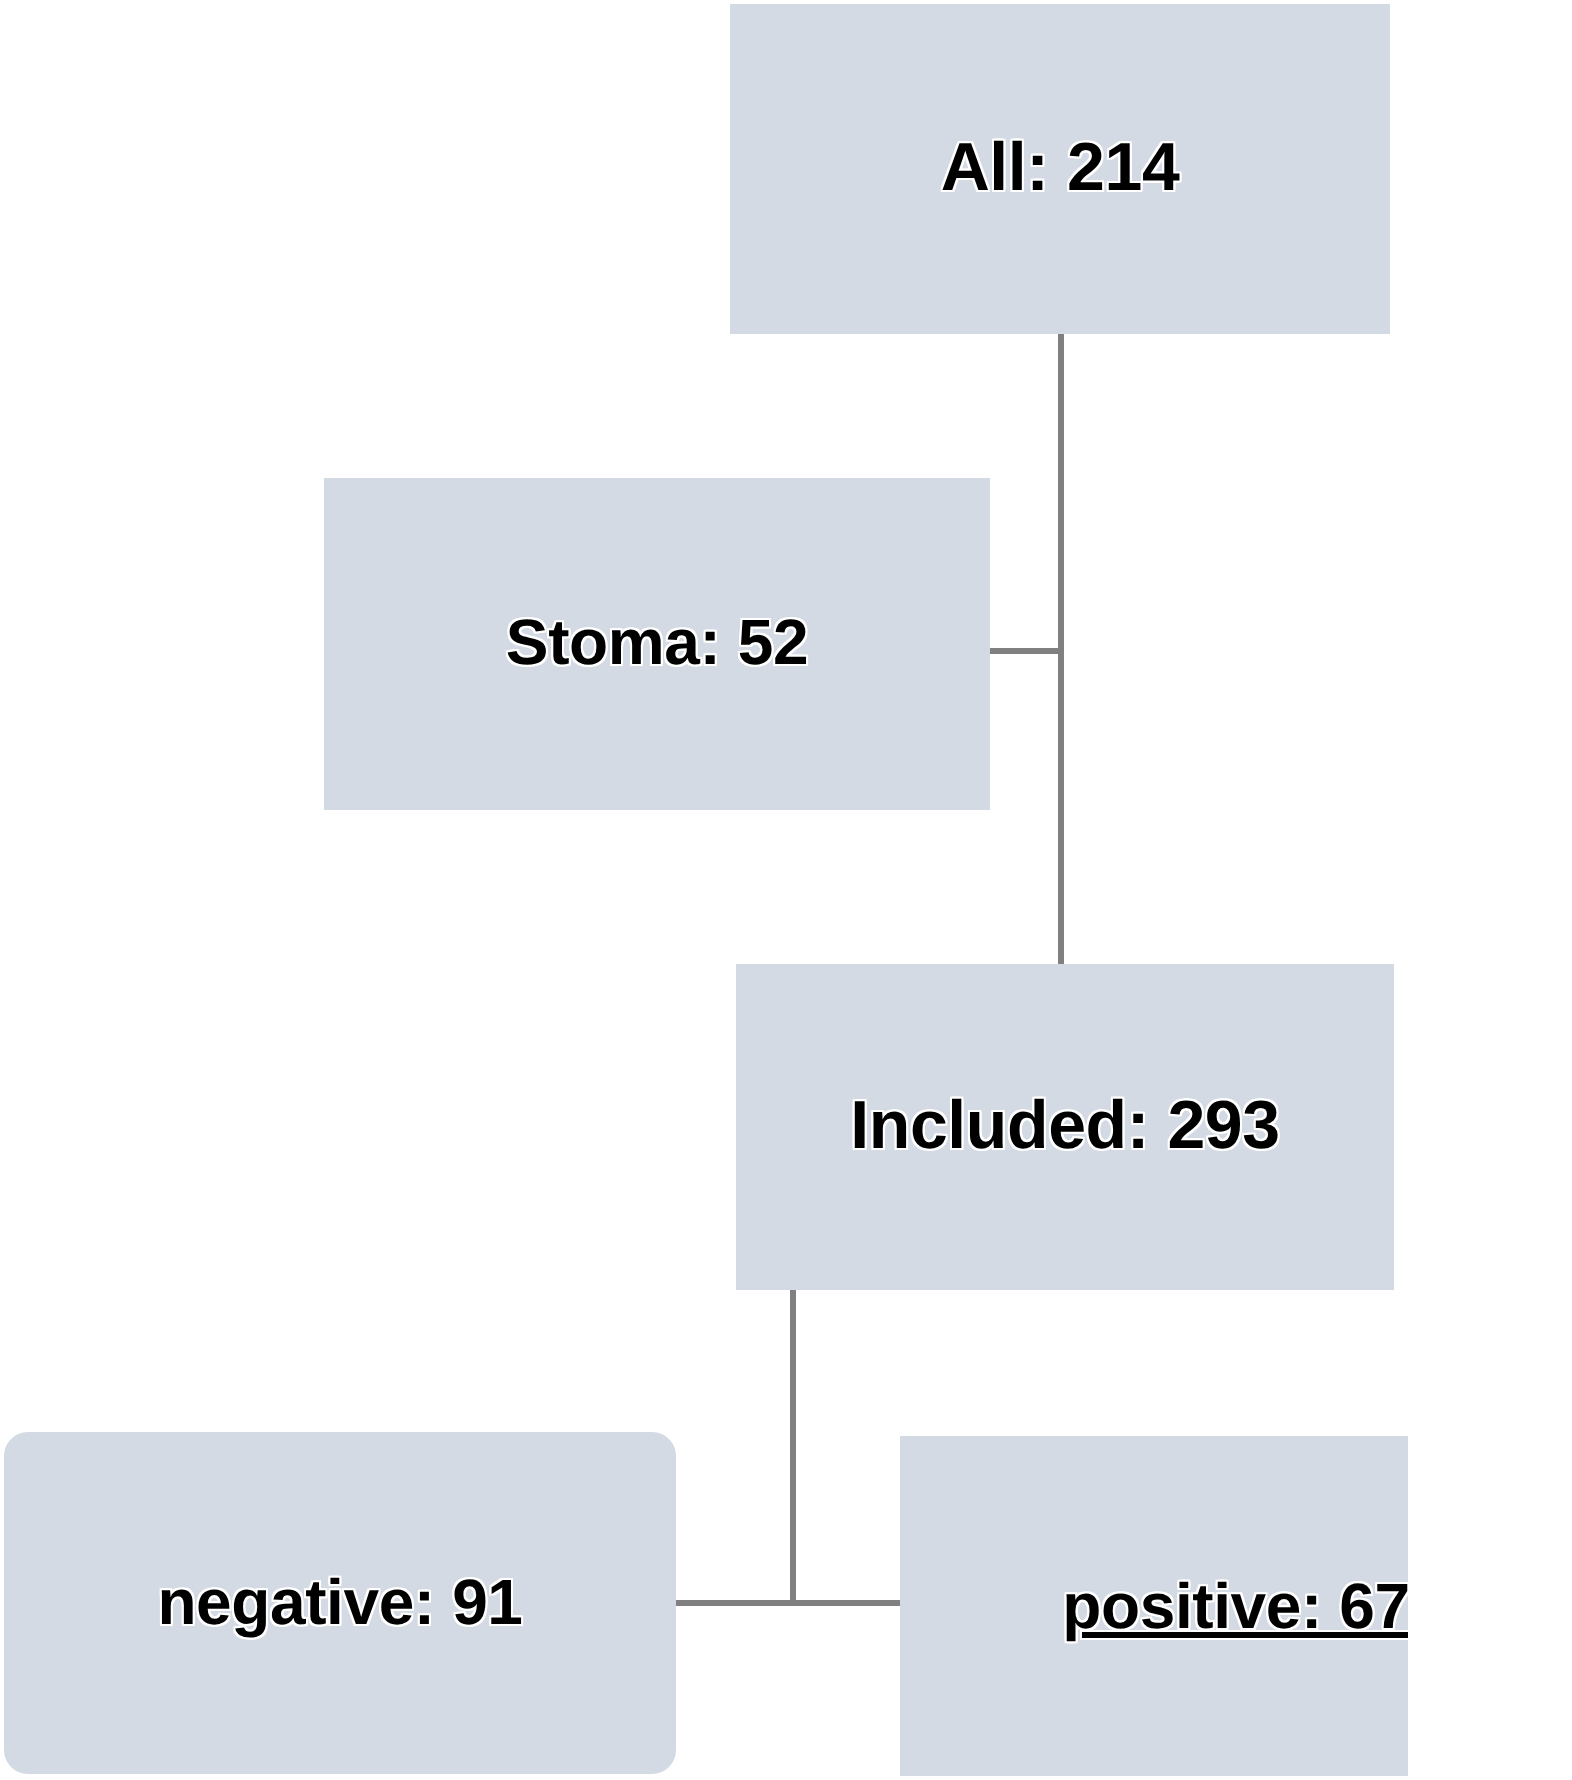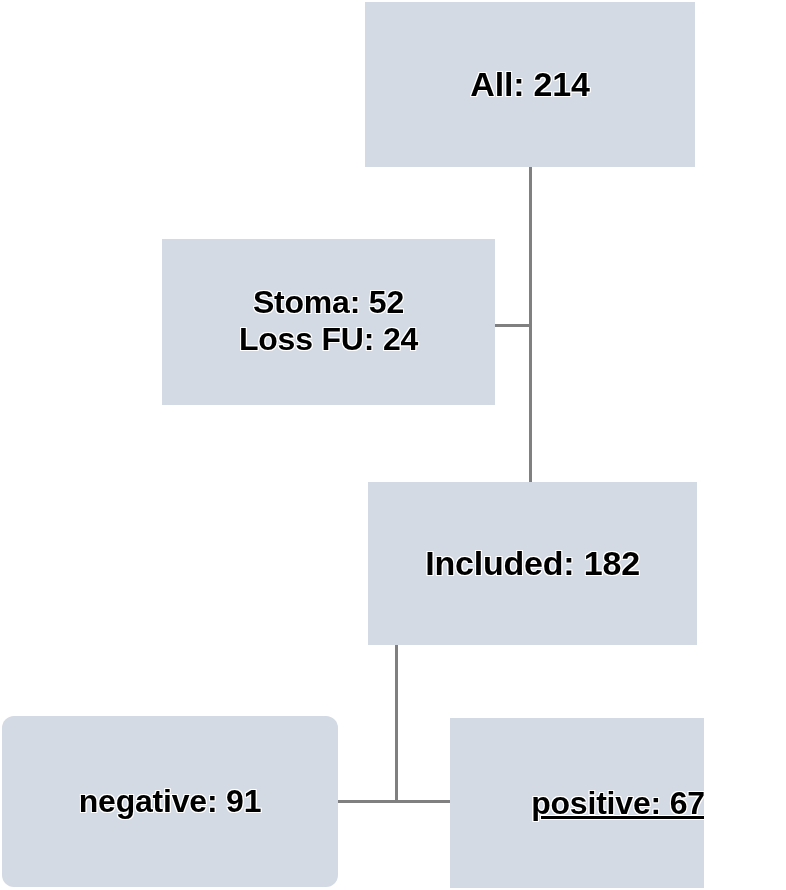--- a/index.html
+++ b/index.html
@@ -85,25 +85,24 @@
   <div class="conn-h" id="conn-excluded-stub"></div>
   <div class="conn-v" id="conn-included-down"></div>
   <div class="conn-h" id="conn-split-bar"></div>
 
   <div class="node" id="node-all">
     <div class="node-line">All: 214</div>
   </div>
 
   <div class="node" id="node-excluded">
     <div class="node-line line-sub">Stoma: 52</div>
-    <div class="node-line line-sub">Loss FU: 24</div>
   </div>
 
   <div class="node" id="node-included">
-    <div class="node-line">Included: 182</div>
+    <div class="node-line">Included: 293</div>
   </div>
 
   <div class="node" id="node-negative">
     <div class="node-line">negative: 91</div>
   </div>
 
   <div class="node" id="node-positive">
     <div class="node-line">positive: 67</div>
   </div>
 

